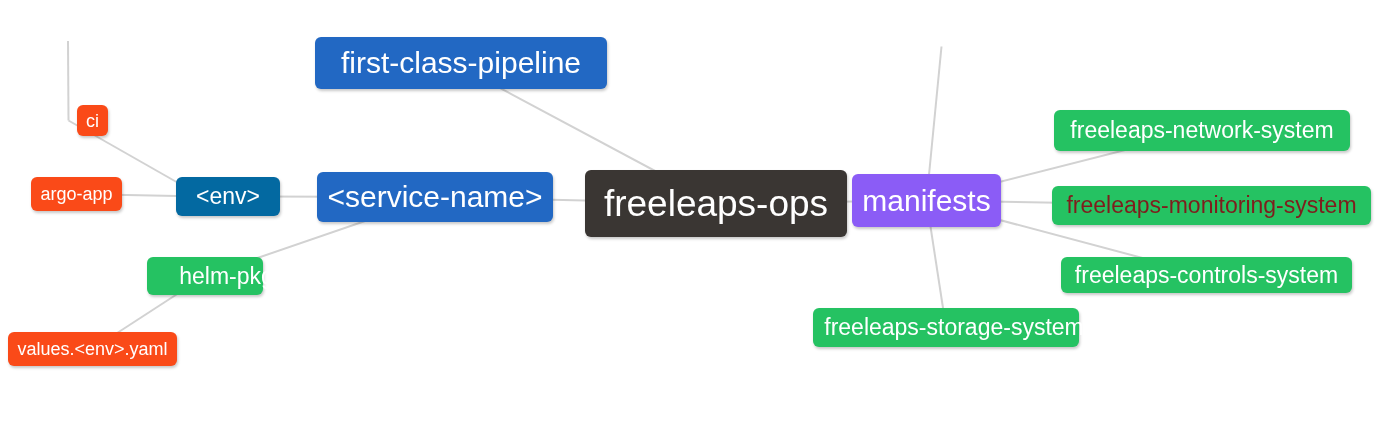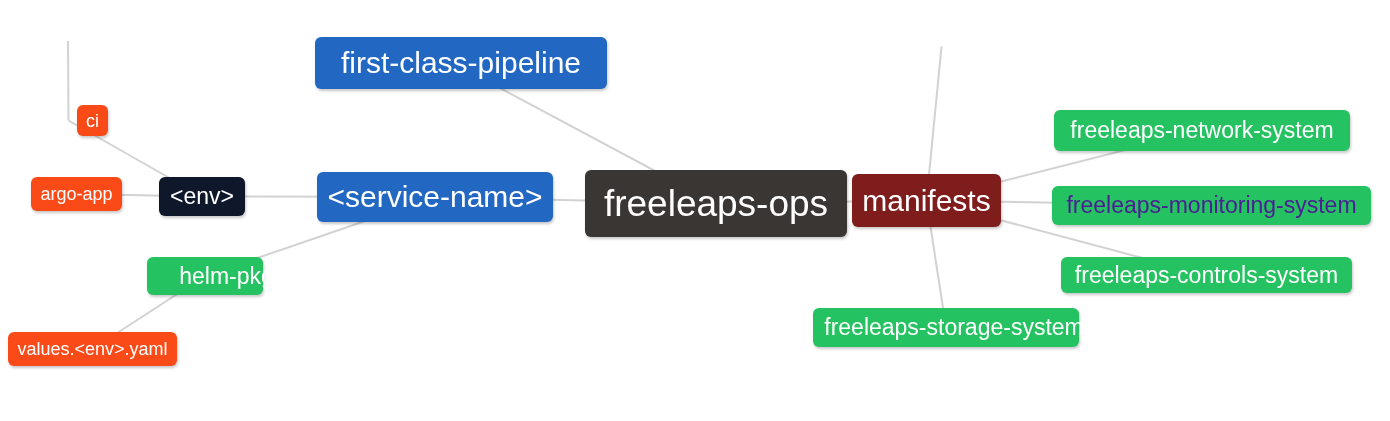--- a/index.html
+++ b/index.html
@@ -53,23 +53,23 @@
       <line x1="716" y1="203.5" x2="926.5" y2="200.5" stroke="#d2d2d2" stroke-width="2"></line>
       <line x1="926.5" y1="200.5" x2="941.5" y2="46.5" stroke="#d2d2d2" stroke-width="2"></line>
       <line x1="926.5" y1="200.5" x2="1202" y2="130.5" stroke="#d2d2d2" stroke-width="2"></line>
       <line x1="926.5" y1="200.5" x2="1211.5" y2="205.5" stroke="#d2d2d2" stroke-width="2"></line>
       <line x1="926.5" y1="200.5" x2="1206.5" y2="275" stroke="#d2d2d2" stroke-width="2"></line>
       <line x1="926.5" y1="200.5" x2="946" y2="327.5" stroke="#d2d2d2" stroke-width="2"></line>
     </svg>
 <div class="node" style="left: 585px; top: 170px; width: 262px; height: 67px; background: rgb(58, 54, 51); color: rgb(255, 255, 255); font-size: 37px;">freeleaps-ops</div>
     <div class="node" style="left: 315px; top: 37px; width: 292px; height: 52px; background: rgb(34, 104, 195); color: rgb(255, 255, 255); font-size: 30px;">first-class-pipeline</div>
     <div class="node" style="left: 317px; top: 172px; width: 236px; height: 50px; background: rgb(34, 104, 195); color: rgb(255, 255, 255); font-size: 30px;">&lt;service-name&gt;</div>
-    <div class="node" style="left: 852px; top: 174px; width: 149px; height: 53px; background: #7f1d1d; color: rgb(255, 255, 255); font-size: 30px;">manifests</div>
-    <div class="node" style="left: 159px; top: 177px; width: 86px; height: 39px; background: #0f172a; color: rgb(255, 255, 255); font-size: 23px;">&lt;env&gt;</div>
+    <div class="node" style="left: 852px; top: 174px; width: 149px; height: 53px; background: #8b5cf6; color: rgb(255, 255, 255); font-size: 30px;">manifests</div>
+    <div class="node" style="left: 176px; top: 177px; width: 104px; height: 39px; background: #0369a1; color: rgb(255, 255, 255); font-size: 23px;">&lt;env&gt;</div>
     <div class="node" style="left: 147px; top: 257px; width: 116px; height: 38px; background: rgb(37, 194, 98); color: rgb(255, 255, 255); font-size: 23px; padding-left: 43px;">helm-pkg</div>
     <div class="node" style="left: 1054px; top: 110px; width: 296px; height: 41px; background: rgb(37, 194, 98); color: rgb(255, 255, 255); font-size: 23px;">freeleaps-network-system</div>
-    <div class="node" style="left: 1052px; top: 186px; width: 319px; height: 39px; background: rgb(37, 194, 98); color: #4c1d95; font-size: 23px;">freeleaps-monitoring-system</div>
+    <div class="node" style="left: 1052px; top: 186px; width: 319px; height: 39px; background: rgb(37, 194, 98); color: #7f1d1d; font-size: 23px;">freeleaps-monitoring-system</div>
     <div class="node" style="left: 1061px; top: 257px; width: 291px; height: 36px; background: rgb(37, 194, 98); color: rgb(255, 255, 255); font-size: 23px;">freeleaps-controls-system</div>
     <div class="node" style="left: 813px; top: 308px; width: 266px; height: 39px; background: rgb(37, 194, 98); color: rgb(255, 255, 255); font-size: 23px; padding-left: 16px;">freeleaps-storage-system</div>
     <div class="node" style="left: 65px; top: 105px; width: 31px; height: 31px; background: rgb(250, 74, 24); color: rgb(255, 255, 255); font-size: 18px; margin-left: 12px;">ci</div>
     <div class="node" style="left: 31px; top: 177px; width: 91px; height: 34px; background: rgb(250, 74, 24); color: rgb(255, 255, 255); font-size: 18px;">argo-app</div>
     <div class="node" style="left: 8px; top: 332px; width: 169px; height: 34px; background: rgb(250, 74, 24); color: rgb(255, 255, 255); font-size: 18px;">values.&lt;env&gt;.yaml</div>
   </div>
 
 </body></html>

